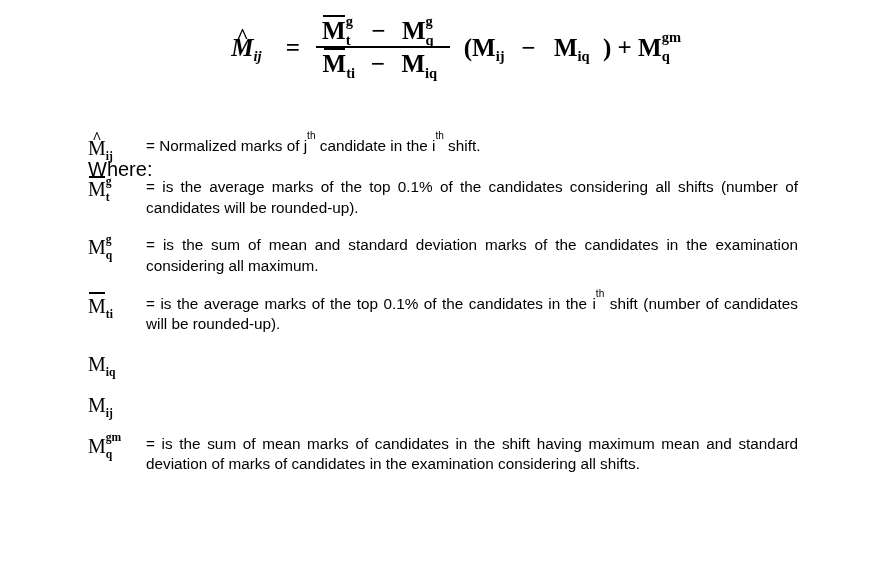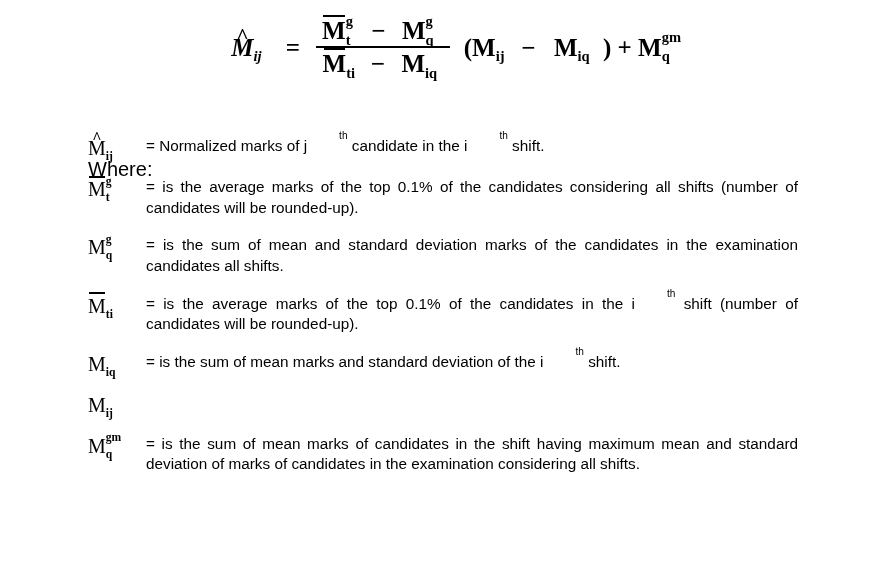--- a/index.html
+++ b/index.html
@@ -72,21 +72,20 @@
     margin-left: 8px;
     white-space: nowrap;
   }
 
   
   sub, sup {
     font-size: 0.58em;
     line-height: 0;
     position: relative;
     font-weight: bold;
-    margin-left: 32px;
   }
   sup { top: -0.62em; }
 
   .stack {
     display: inline-block;
     position: relative;
     vertical-align: baseline;
   }
   .stack .base {
     display: inline-block;
@@ -245,35 +244,34 @@
       <div class="defsym">
         <span class="ovl"><span class="stack"><span class="base">M</span><span class="sp up">g</span><span class="sp dn">t</span></span></span>
       </div>
       <div class="deftext">= is the average marks of the top 0.1% of the candidates considering all shifts (number of candidates will be rounded-up).</div>
     </div>
 
     <div class="defrow">
       <div class="defsym">
         <span class="stack"><span class="base">M</span><span class="sp up">g</span><span class="sp dn">q</span></span>
       </div>
-      <div class="deftext">= is the sum of mean and standard deviation marks of the candidates in the examination candidates all shifts.</div>
+      <div class="deftext">= is the sum of mean and standard deviation marks of the candidates in the examination considering all maximum.</div>
     </div>
 
     <div class="defrow">
       <div class="defsym">
         <span class="ovl"><span class="stack"><span class="base">M</span><span class="sp dn">ti</span></span></span>
       </div>
       <div class="deftext">= is the average marks of the top 0.1% of the candidates in the i<sup>th</sup> shift (number of candidates will be rounded-up).</div>
     </div>
 
     <div class="defrow">
       <div class="defsym">
         <span class="stack"><span class="base">M</span><span class="sp dn">iq</span></span>
       </div>
-      <div class="deftext">= is the sum of mean marks and standard deviation of the i<sup>th</sup> shift.</div>
     </div>
 
     <div class="defrow">
       <div class="defsym">
         <span class="stack"><span class="base">M</span><span class="sp dn">ij</span></span>
       </div>
     </div>
 
     <div class="defrow">
       <div class="defsym">

